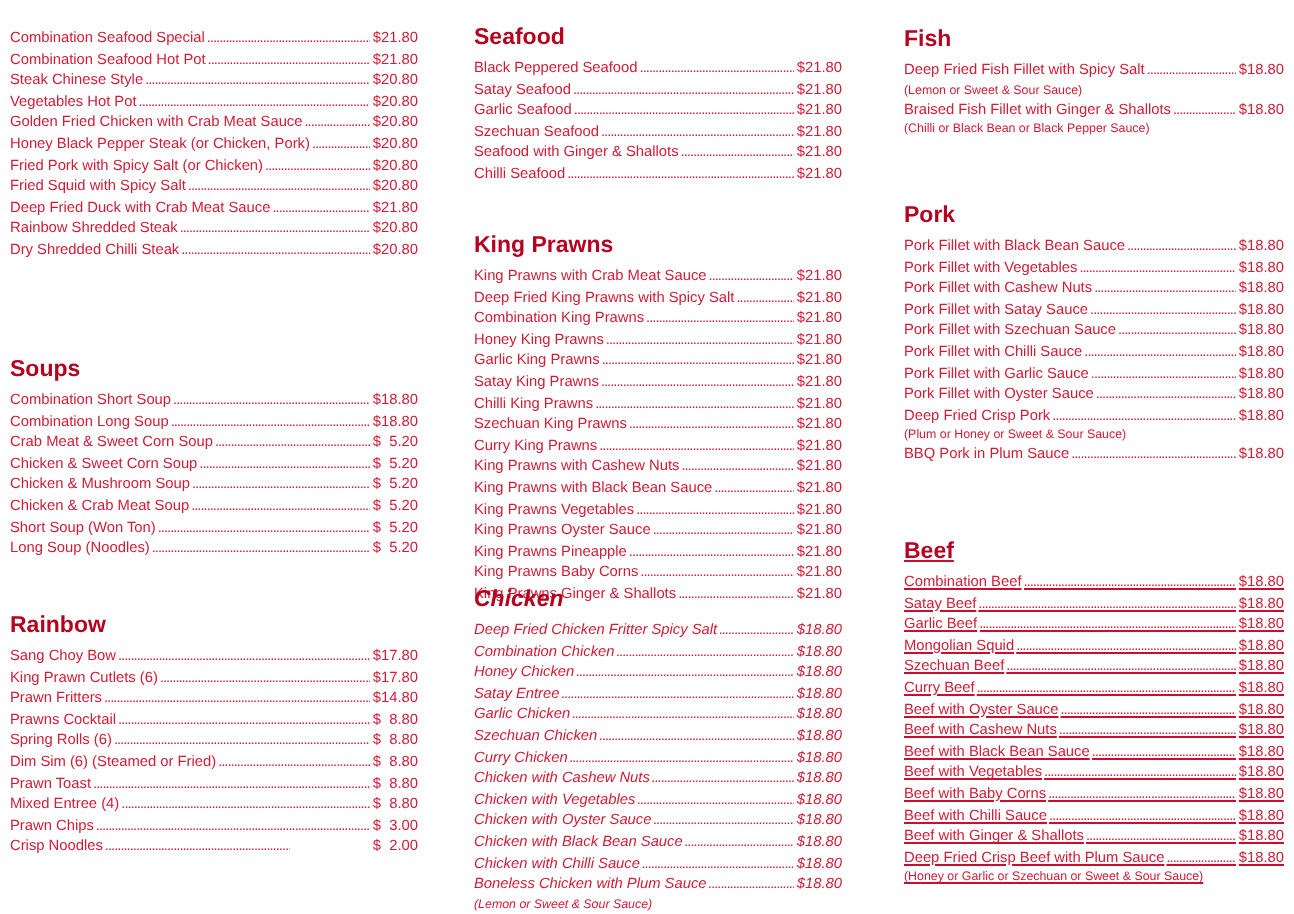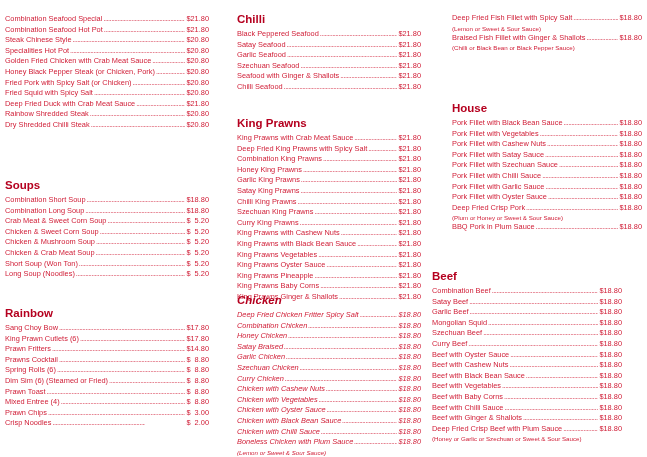--- a/index.html
+++ b/index.html
@@ -28,21 +28,21 @@
         <span class="name">Combination Seafood Hot Pot</span>
         <span class="dots"></span>
         <span class="price" style="white-space: pre;">$21.80</span>
       </div>
       <div class="row">
         <span class="name">Steak Chinese Style</span>
         <span class="dots"></span>
         <span class="price" style="white-space: pre;">$20.80</span>
       </div>
       <div class="row">
-        <span class="name">Specialities Hot Pot</span>
+        <span class="name">Vegetables Hot Pot</span>
         <span class="dots"></span>
         <span class="price" style="white-space: pre;">$20.80</span>
       </div>
       <div class="row">
         <span class="name">Golden Fried Chicken with Crab Meat Sauce</span>
         <span class="dots"></span>
         <span class="price" style="white-space: pre;">$20.80</span>
       </div>
       <div class="row">
         <span class="name">Honey Black Pepper Steak (or Chicken, Pork)</span>
@@ -165,21 +165,21 @@
         <span class="dots"></span>
         <span class="price" style="white-space: pre;">$  3.00</span>
       </div>
       <div class="row">
         <span class="name">Crisp Noodles</span>
         <span class="dots"></span>
         <span class="price" style="white-space: pre; margin-left: 40px;">$  2.00</span>
       </div>
     </div>
     <div class="section" style="left: 237px; top: 12px; width: 184px;">
-      <div class="heading">Chilli</div>
+      <div class="heading">Seafood</div>
       <div class="row">
         <span class="name">Black Peppered Seafood</span>
         <span class="dots"></span>
         <span class="price" style="white-space: pre;">$21.80</span>
       </div>
       <div class="row">
         <span class="name">Satay Seafood</span>
         <span class="dots"></span>
         <span class="price" style="white-space: pre;">$21.80</span>
       </div>
@@ -298,21 +298,21 @@
         <span class="name">Combination Chicken</span>
         <span class="dots"></span>
         <span class="price" style="white-space: pre;">$18.80</span>
       </div>
       <div class="row">
         <span class="name">Honey Chicken</span>
         <span class="dots"></span>
         <span class="price" style="white-space: pre;">$18.80</span>
       </div>
       <div class="row">
-        <span class="name">Satay Braised</span>
+        <span class="name">Satay Entree</span>
         <span class="dots"></span>
         <span class="price" style="white-space: pre;">$18.80</span>
       </div>
       <div class="row">
         <span class="name">Garlic Chicken</span>
         <span class="dots"></span>
         <span class="price" style="white-space: pre;">$18.80</span>
       </div>
       <div class="row">
         <span class="name">Szechuan Chicken</span>
@@ -350,35 +350,36 @@
         <span class="price" style="white-space: pre;">$18.80</span>
       </div>
       <div class="row">
         <span class="name">Boneless Chicken with Plum Sauce</span>
         <span class="dots"></span>
         <span class="price" style="white-space: pre;">$18.80</span>
       </div>
       <div class="note">(Lemon or Sweet &amp; Sour Sauce)</div>
     </div>
     <div class="section" style="left: 452px; top: 13px; width: 190px;">
+      <div class="heading">Fish</div>
       <div class="row">
         <span class="name">Deep Fried Fish Fillet with Spicy Salt</span>
         <span class="dots"></span>
         <span class="price" style="white-space: pre;">$18.80</span>
       </div>
       <div class="note">(Lemon or Sweet &amp; Sour Sauce)</div>
       <div class="row">
         <span class="name">Braised Fish Fillet with Ginger &amp; Shallots</span>
         <span class="dots"></span>
         <span class="price" style="white-space: pre;">$18.80</span>
       </div>
       <div class="note">(Chilli or Black Bean or Black Pepper Sauce)</div>
     </div>
     <div class="section" style="left: 452px; top: 101px; width: 190px;">
-      <div class="heading">House</div>
+      <div class="heading">Pork</div>
       <div class="row">
         <span class="name">Pork Fillet with Black Bean Sauce</span>
         <span class="dots"></span>
         <span class="price" style="white-space: pre;">$18.80</span>
       </div>
       <div class="row">
         <span class="name">Pork Fillet with Vegetables</span>
         <span class="dots"></span>
         <span class="price" style="white-space: pre;">$18.80</span>
       </div>
@@ -417,21 +418,21 @@
         <span class="dots"></span>
         <span class="price" style="white-space: pre;">$18.80</span>
       </div>
       <div class="note">(Plum or Honey or Sweet &amp; Sour Sauce)</div>
       <div class="row">
         <span class="name">BBQ Pork in Plum Sauce</span>
         <span class="dots"></span>
         <span class="price" style="white-space: pre;">$18.80</span>
       </div>
     </div>
-    <div class="section" style="left: 432px; top: 269px; width: 190px;">
+    <div class="section" style="left: 452px; top: 269px; width: 190px; text-decoration: underline;">
       <div class="heading">Beef</div>
       <div class="row">
         <span class="name">Combination Beef</span>
         <span class="dots"></span>
         <span class="price" style="white-space: pre;">$18.80</span>
       </div>
       <div class="row">
         <span class="name">Satay Beef</span>
         <span class="dots"></span>
         <span class="price" style="white-space: pre;">$18.80</span>

